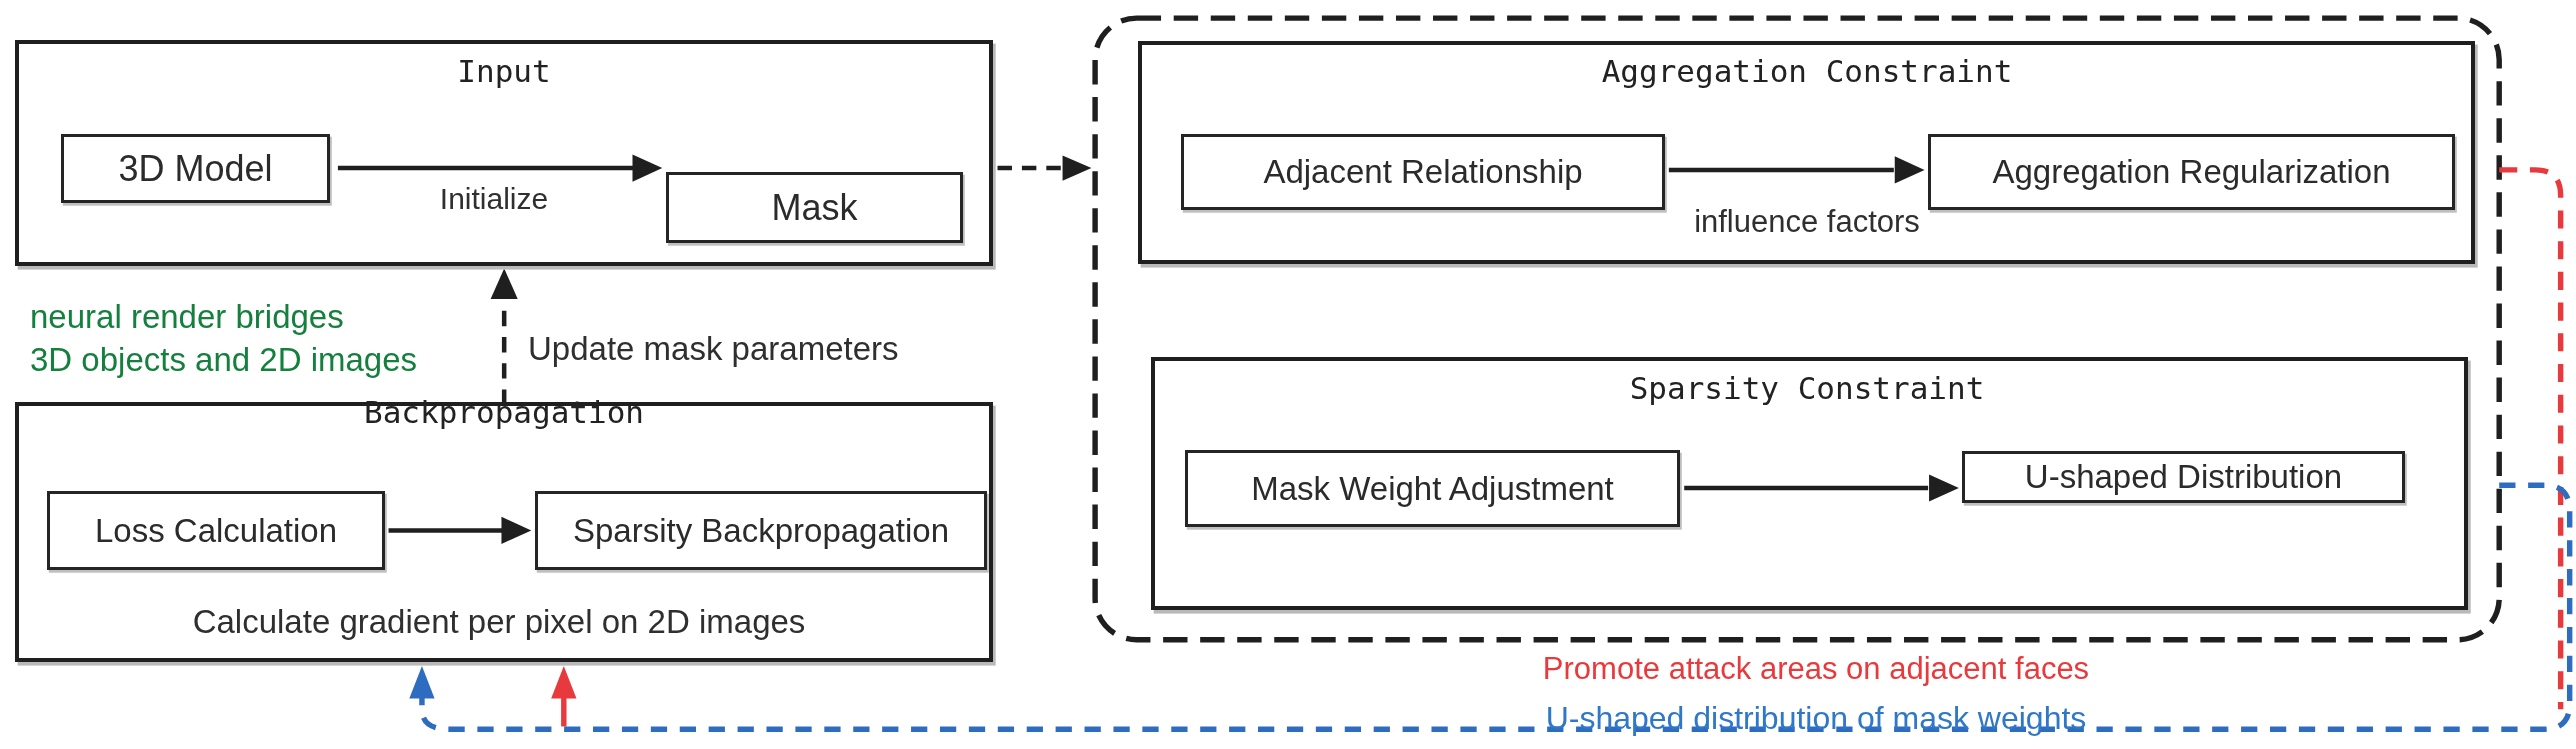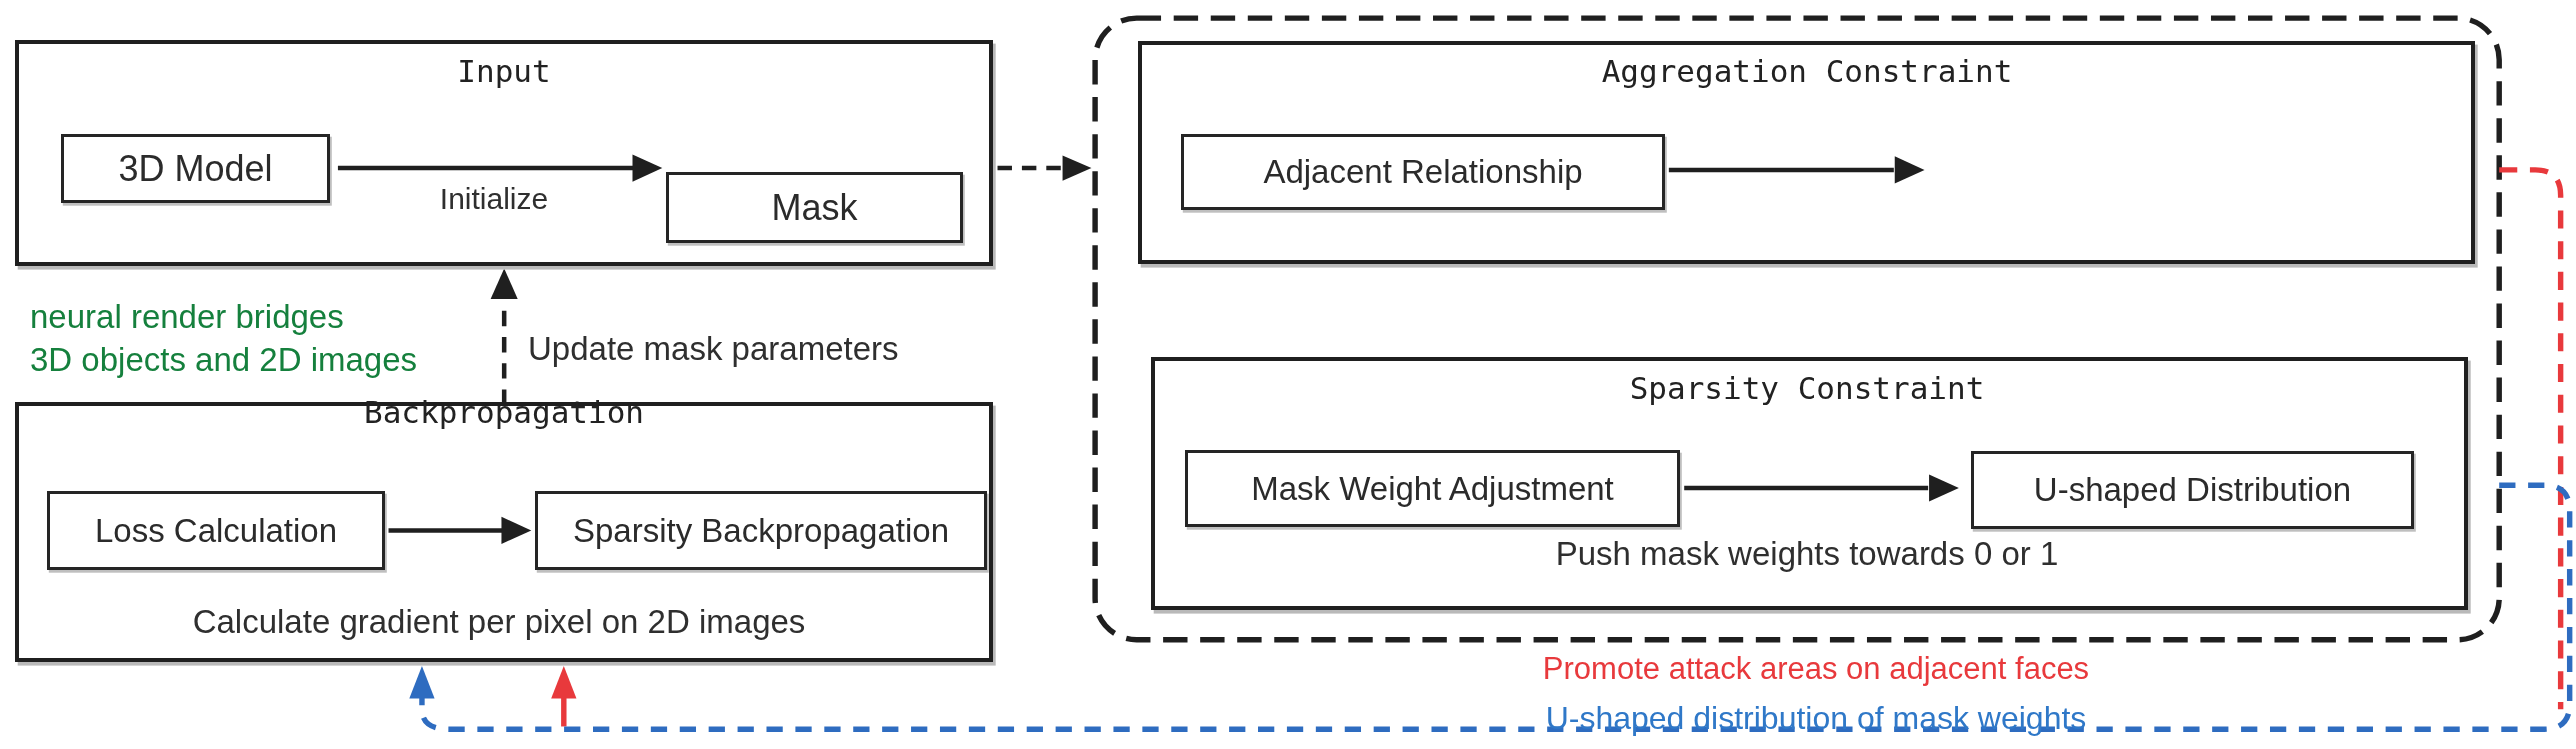--- a/index.html
+++ b/index.html
@@ -98,24 +98,25 @@
 
   <div class="grp" style="left:15.4px;top:402px;width:978px;height:260px;"></div>
   <div class="gtitle" style="left:504px;top:412px;">Backpropagation</div>
   <div class="node" style="left:47px;top:491px;width:338px;height:79px;">Loss Calculation</div>
   <div class="node" style="left:535px;top:491px;width:452px;height:79px;">Sparsity Backpropagation</div>
   <div class="ann" style="left:499px;top:622px;font-size:33px;">Calculate gradient per pixel on 2D images</div>
 
   <div class="grp" style="left:1138px;top:41px;width:1337px;height:223px;"></div>
   <div class="gtitle" style="left:1807px;top:71px;">Aggregation Constraint</div>
   <div class="node" style="left:1181px;top:134px;width:484px;height:76px;">Adjacent Relationship</div>
+  <div class="node" style="left:1928px;top:134px;width:527px;height:76px;">Aggregation Regularization</div>
+  <div class="ann" style="left:1807px;top:222px;font-size:31px;">influence factors</div>
 
   <div class="grp" style="left:1151px;top:357px;width:1317px;height:253px;"></div>
   <div class="gtitle" style="left:1807px;top:388px;">Sparsity Constraint</div>
   <div class="node" style="left:1185px;top:450px;width:495px;height:77px;">Mask Weight Adjustment</div>
-  <div class="node" style="left:1962px;top:451px;width:443px;height:78px;margin-left:9px;">U-shaped Distribution</div>
-  <div class="ann" style="left:1807px;top:554px;font-size:33px;">Push mask weights towards 0 or 1</div>
+  <div class="node" style="left:1962px;top:451px;width:443px;height:52px;">U-shaped Distribution</div>
 
   <div class="ann" style="left: 1816px; top: 669px; font-size: 31px; color: rgb(232, 57, 60);">Promote attack areas on adjacent faces</div>
   <div class="ann" style="left: 1816px; top: 718px; font-size: 32px; color: rgb(47, 120, 200);">U-shaped distribution of mask weights</div>
 
 </div>
 
 
 </body></html>

